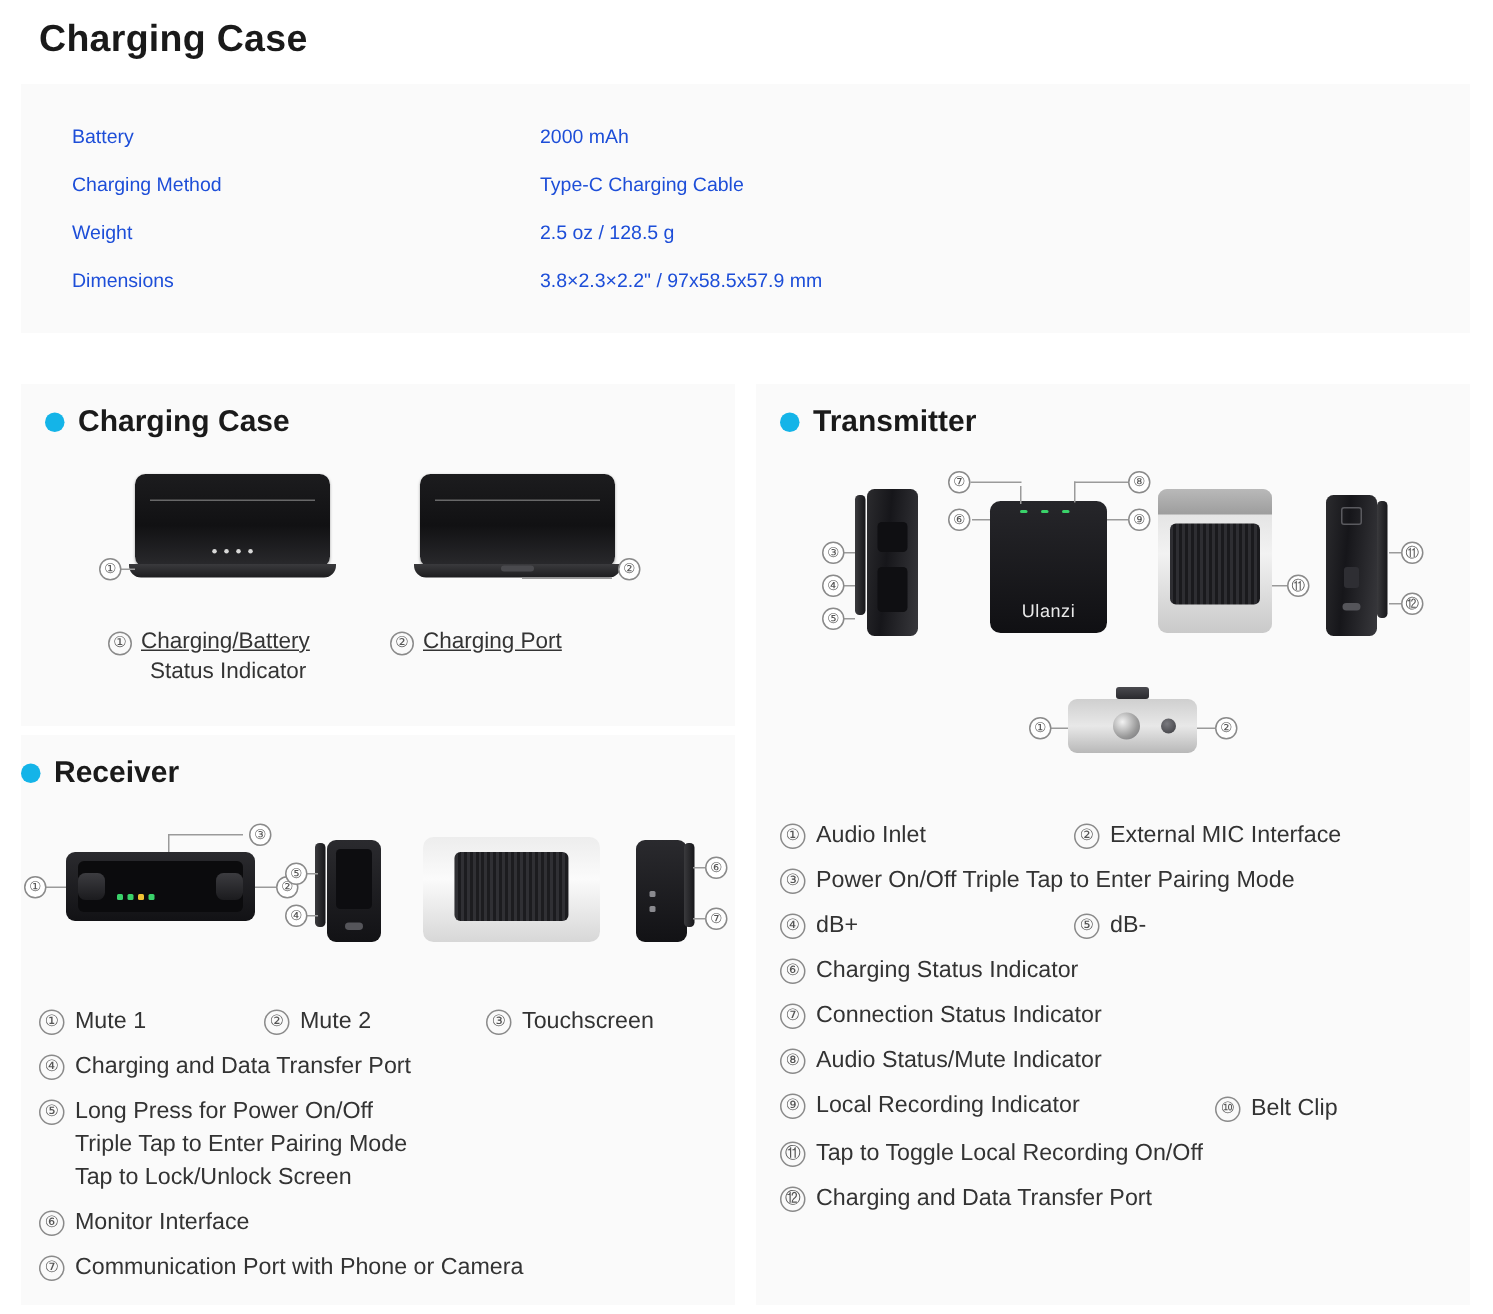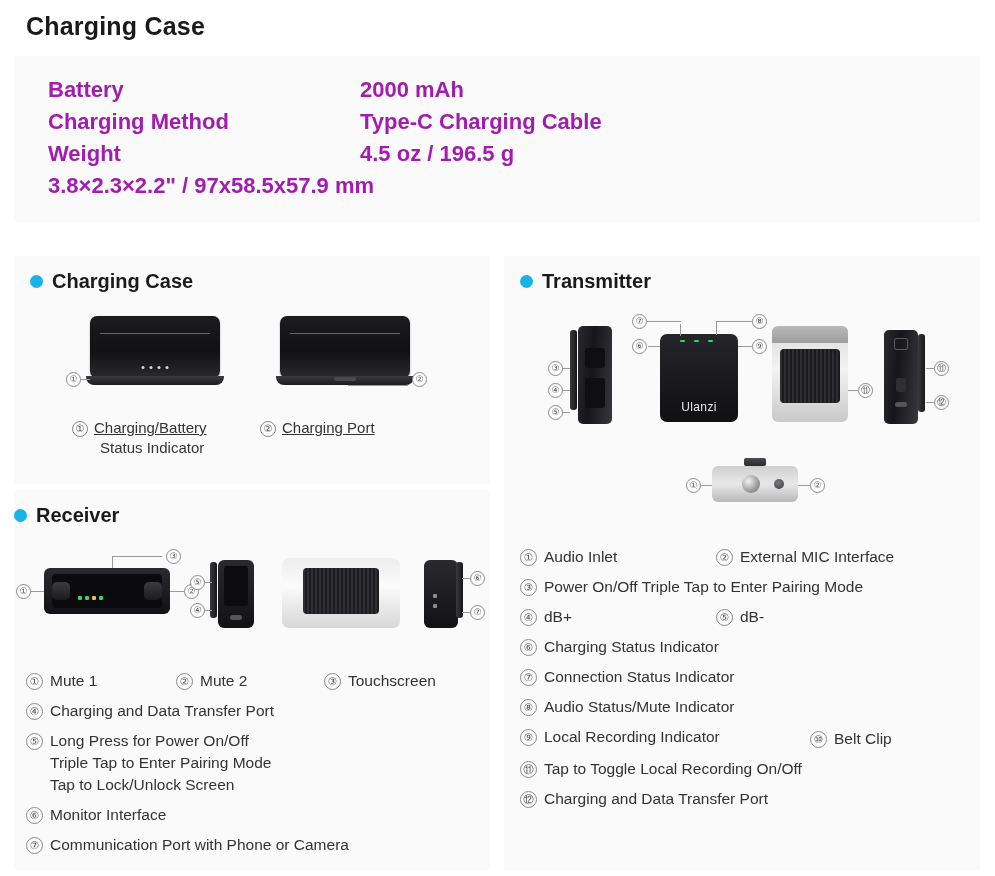--- a/index.html
+++ b/index.html
@@ -19,21 +19,21 @@
     position:absolute; left:26px; top:12px;
     font-size:25px; font-weight:bold; color:#1a1a1a;
     letter-spacing:0.2px;
   }
   .spec-panel {
     position:absolute; left:14px; top:56px; width:966px; height:166px;
     background:#fafafa;
   }
   .spec-table {
     position:absolute; left:48px; top:74px;
-    font-size:22px; color:#a21caf;font-weight:bold;
+    font-size:13px; color:#1d4ed8;
   }
   .spec-row { display:flex; height:32px; align-items:center; }
   .spec-key { width:312px; }
   .spec-val { }
 
   
   .sec-head {
     position:absolute; display:flex; align-items:center; gap:9px;
   }
   .dot {
@@ -184,23 +184,24 @@
     <div class="spec-row">
       <div class="spec-key">Battery</div>
       <div class="spec-val">2000 mAh</div>
     </div>
     <div class="spec-row">
       <div class="spec-key">Charging Method</div>
       <div class="spec-val">Type-C Charging Cable</div>
     </div>
     <div class="spec-row">
       <div class="spec-key">Weight</div>
-      <div class="spec-val">4.5 oz / 196.5 g</div>
+      <div class="spec-val">2.5 oz / 128.5 g</div>
     </div>
     <div class="spec-row">
+      <div class="spec-key">Dimensions</div>
       <div class="spec-val">3.8×2.3×2.2" / 97x58.5x57.9 mm</div>
     </div>
   </div>
 
   <div class="panel panel-cc"></div>
   <div class="sec-head" style="left:30px; top:270px;">
     <span class="dot"></span>
     <span class="label">Charging Case</span>
   </div>
 

